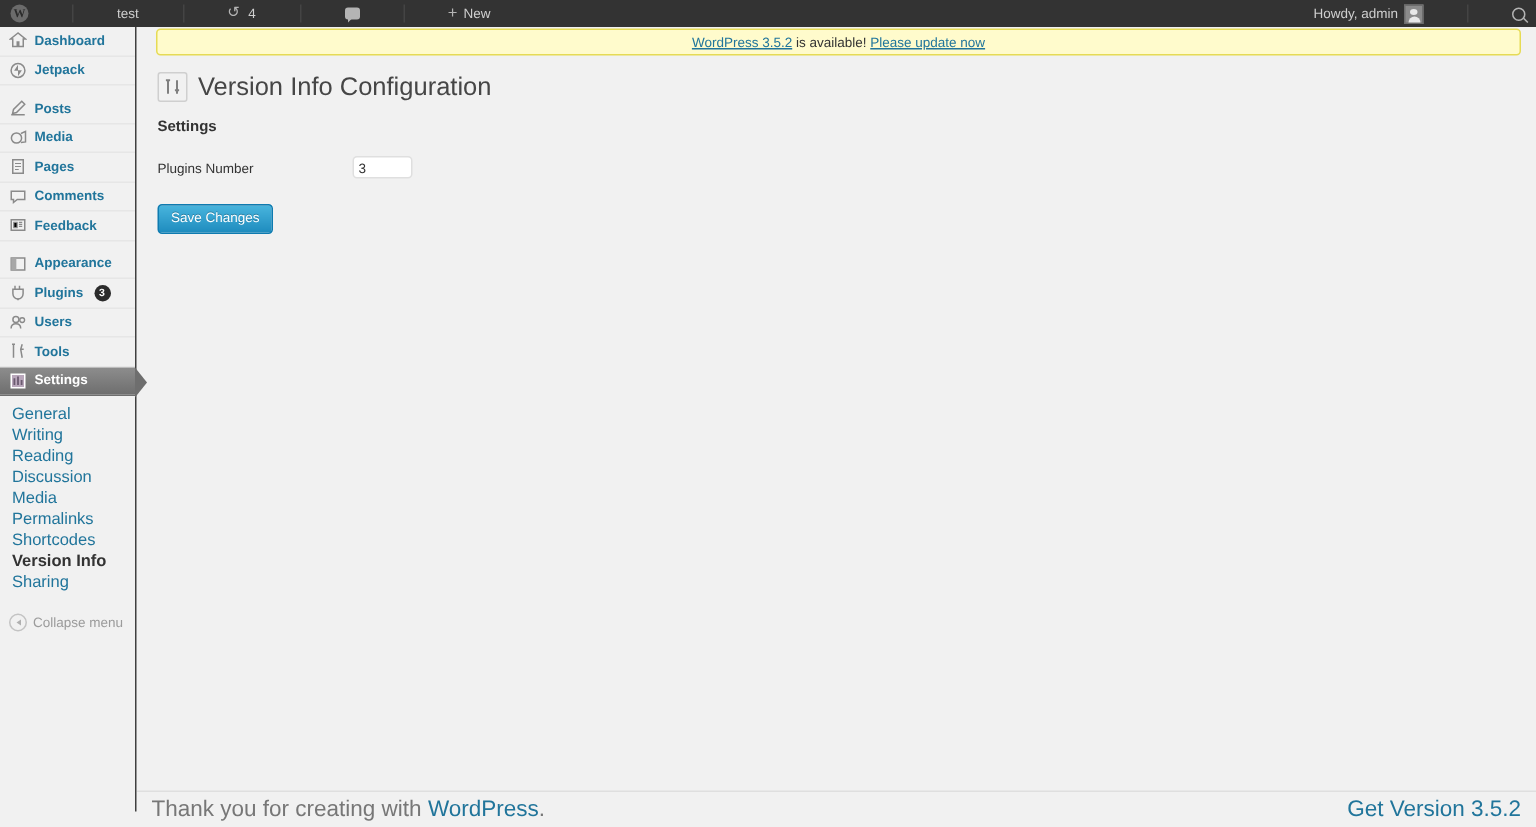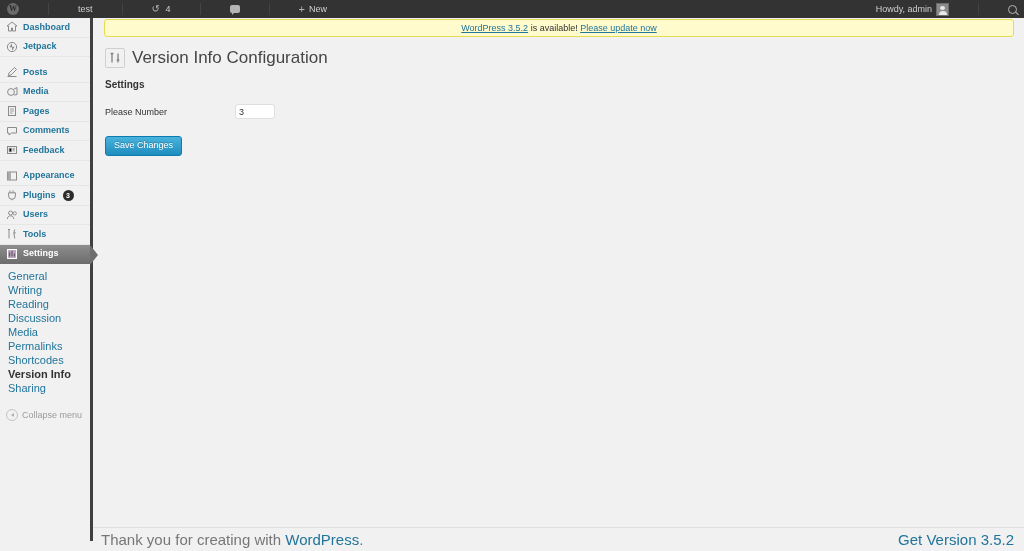--- a/index.html
+++ b/index.html
@@ -93,21 +93,21 @@
     width: 4px; height: 1.4px;
     background: #b4b4b4;
     transform: rotate(45deg);
   }
 
   
   #sidebar {
     position: absolute; top: 18px; left: 0;
     width: 90px; height: 523px;
     background: #f1f1f1;
-    border-right: 3px solid #404040;
+    border-right: 1px solid #404040;
     z-index: 20;
   }
   .menu-item {
     display: flex; align-items: center;
     height: 19.5px;
     padding-left: 6px;
     gap: 5px;
     border-bottom: 1px solid #e6e6e6;
     box-sizing: border-box;
     position: relative;
@@ -461,21 +461,21 @@
         <path d="M4 2.5v3.2M4 5.7v5.8M2.6 2.5h2.8M10 2.5v6.6M10 9.1v2.4M8.6 9.1h2.8" stroke="#7f7f7f" stroke-width="1.3" fill="none"></path>
       </svg>
     </span>
     <span id="page-title">Version Info Configuration</span>
   </div>
 
   <div id="settings-subhead">Settings</div>
 
   <div id="settings-form">
     <div class="form-row">
-      <label class="form-label">Please Number</label>
+      <label class="form-label">Plugins Number</label>
       <input class="form-input" type="text" value="3" style="">
     </div>
     <div id="save-button">Save Changes</div>
   </div>
 </div>
 
 <div id="footer">
   <div id="footer-left">
     <span>Thank you for creating with </span><a>WordPress</a><span>.</span>
   </div>

